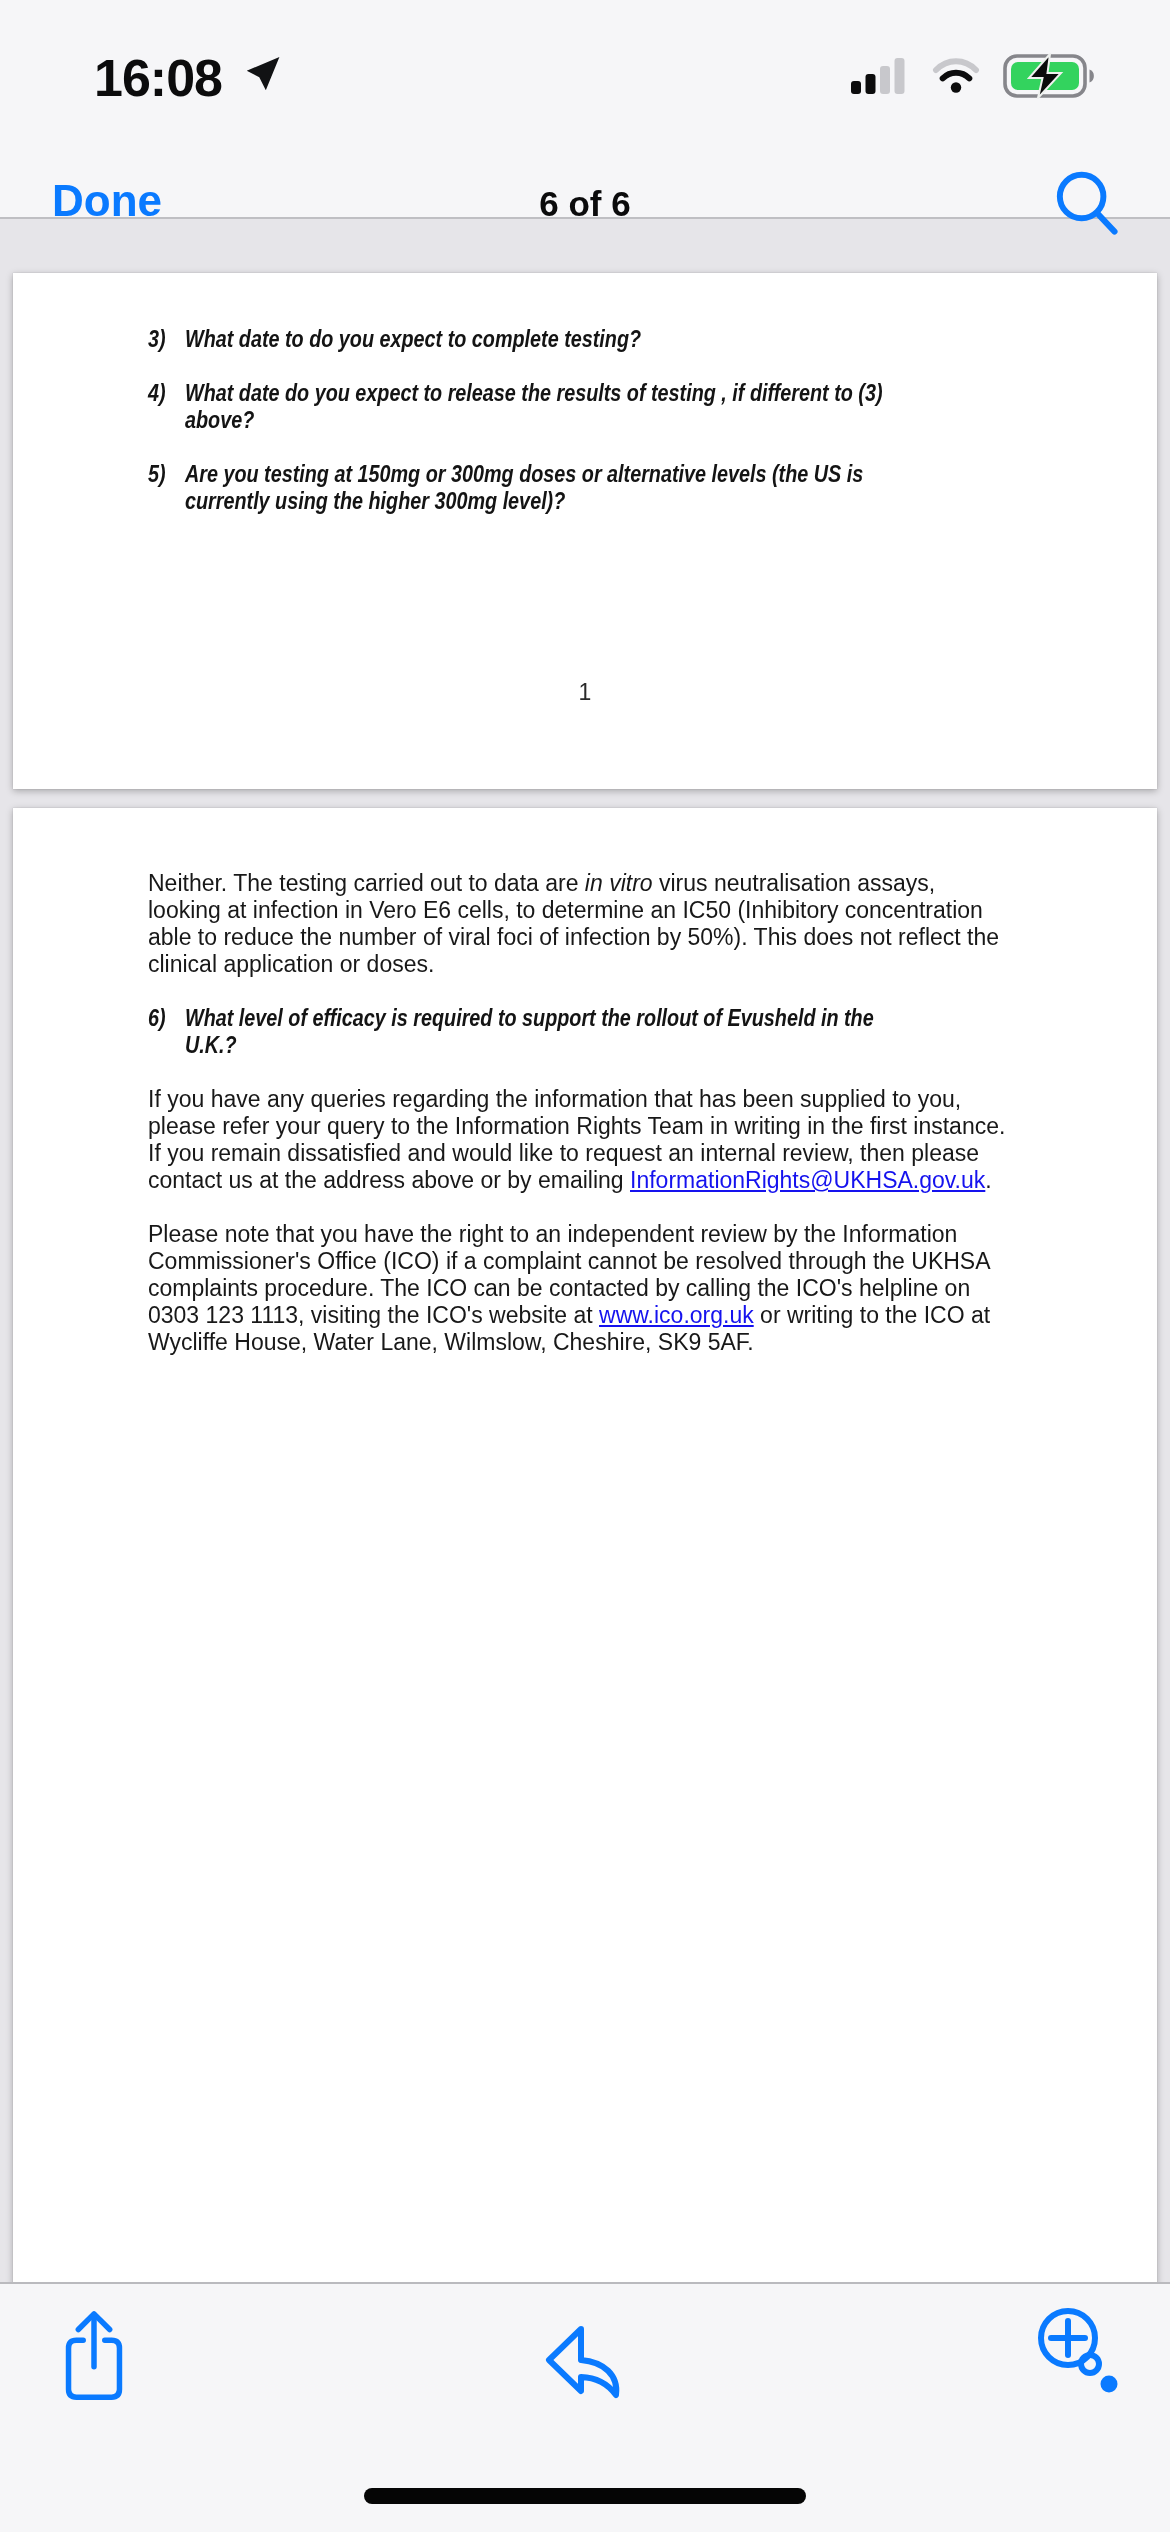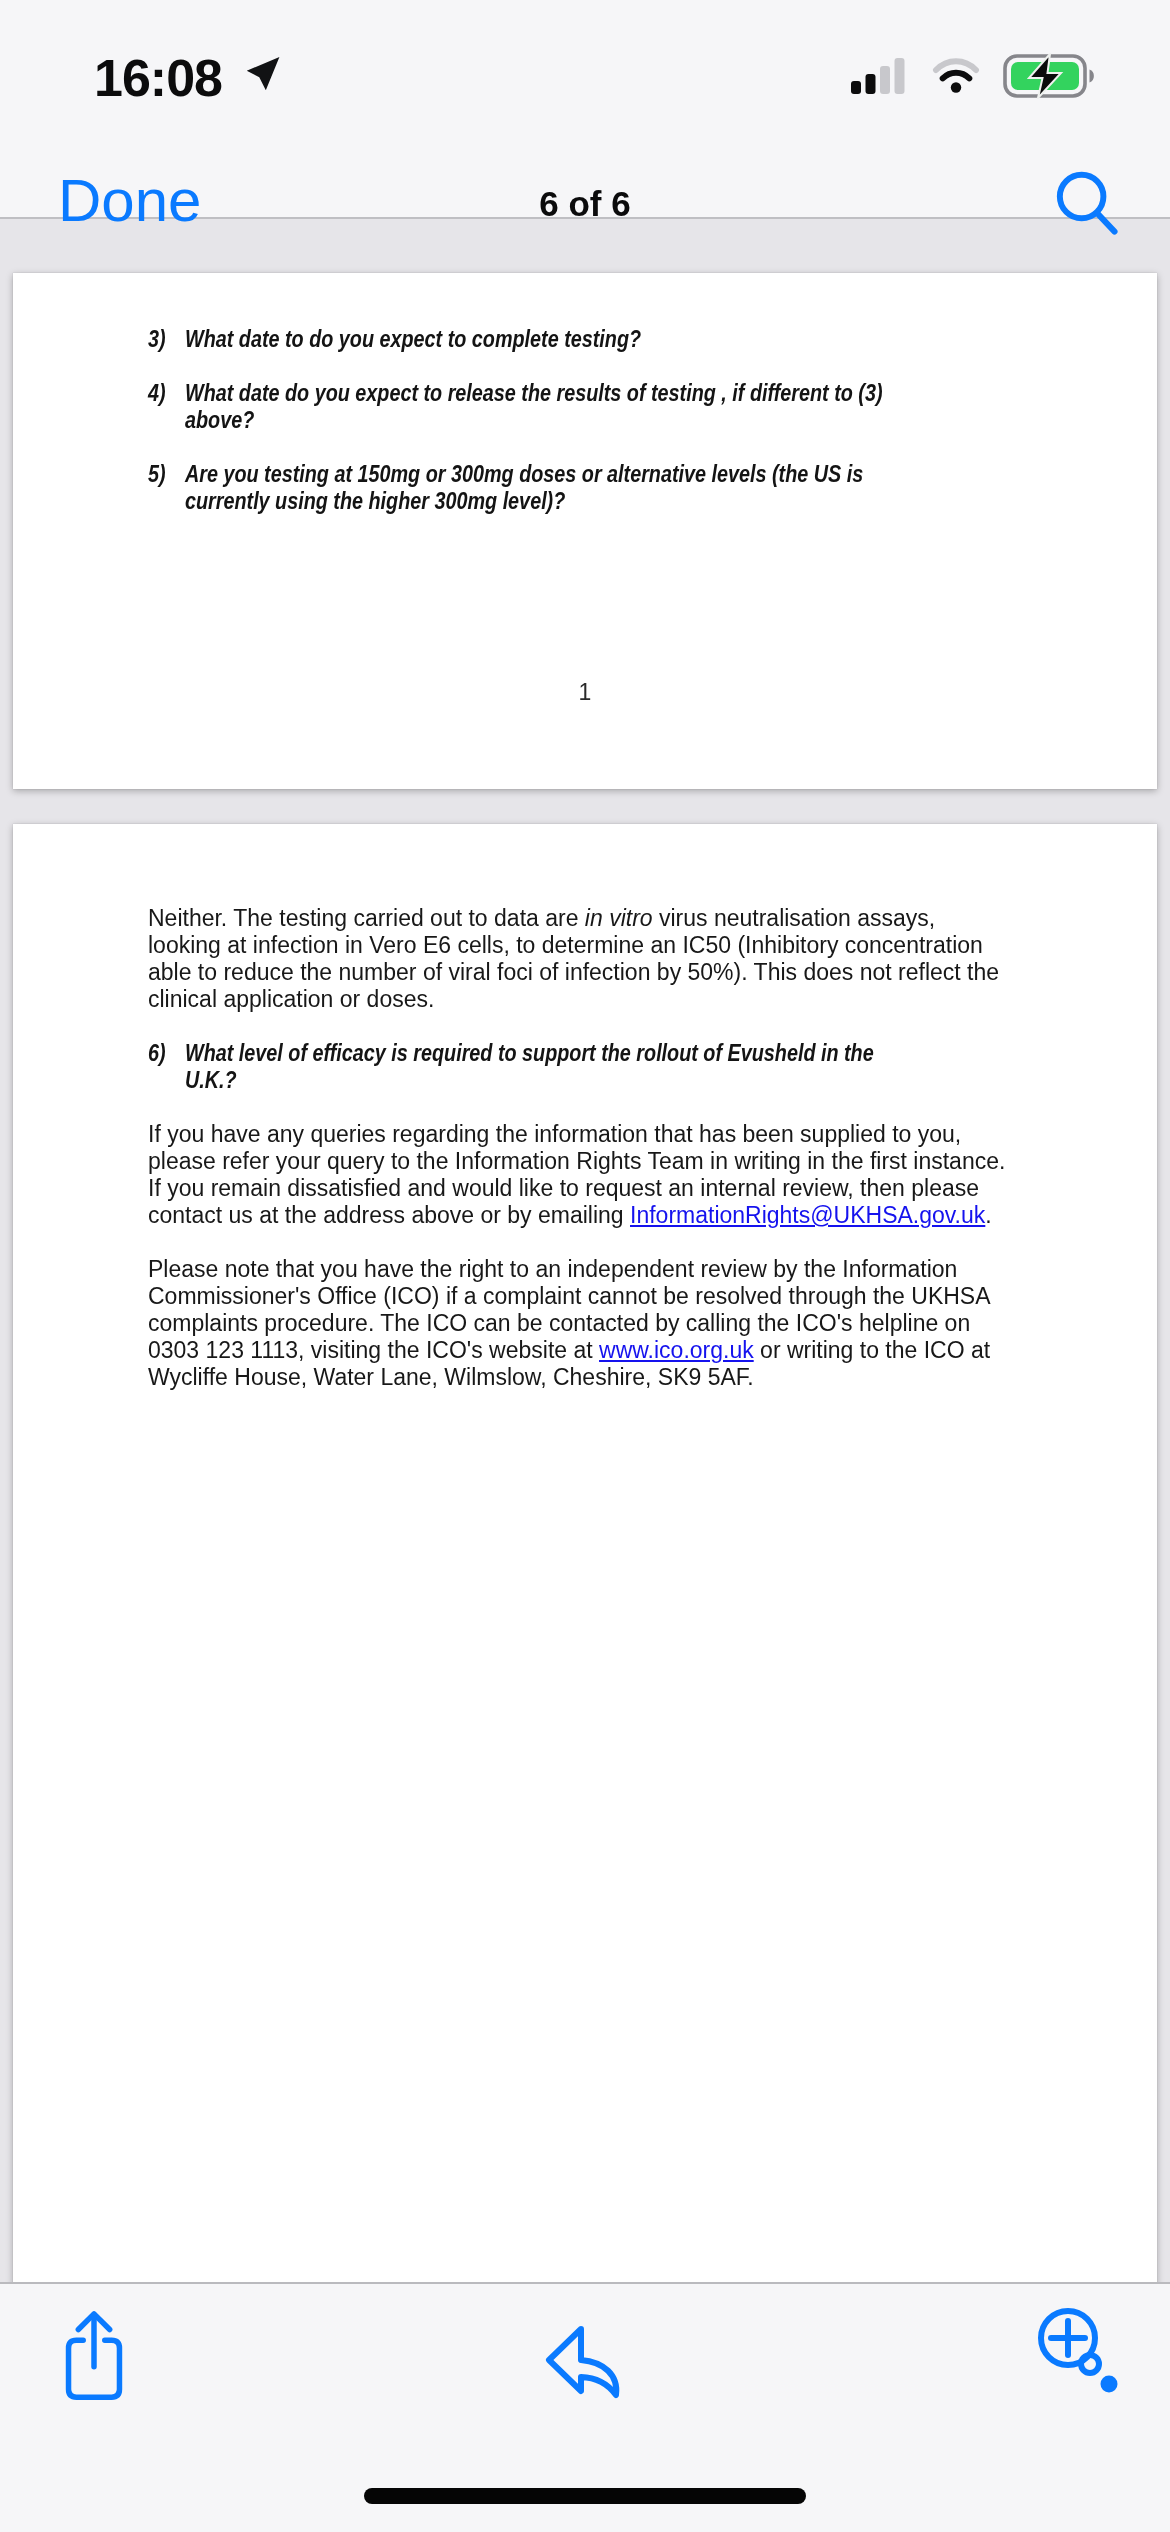--- a/index.html
+++ b/index.html
@@ -15,32 +15,32 @@
   .top-chrome { position:absolute; top:0; left:0; right:0; height:219px;
     background:var(--chrome); border-bottom:2px solid var(--hair); z-index:5; }
   .status-bar { position:absolute; top:0; left:0; right:0; height:150px; }
   .time { position:absolute; left:94px; top:48px; font-size:52px; font-weight:700;
     letter-spacing:-1px; color:#0C0C0D; }
   .loc-icon { position:absolute; left:243px; top:56px; }
   .status-right { position:absolute; left:851px; top:53px; height:46px;
     display:flex; align-items:center; gap:23px; }
 
   .nav-bar { position:absolute; top:150px; left:0; right:0; height:120px; }
-  .done-btn { position:absolute; left:58px; top:20px; font-size:60px; font-weight:400;
+  .done-btn { position:absolute; left:52px; top:20px; font-size:44px; font-weight:700;
     color:var(--accent); line-height:62px; }
   .nav-title { position:absolute; left:200px; right:200px; top:24px; text-align:center;
     font-size:35px; font-weight:700; color:#0B0B0C; line-height:60px; }
   .search-btn { position:absolute; right:48px; top:20px; width:68px; height:70px; }
 
   
   .doc-area { position:absolute; top:272px; left:0; right:0; height:2010px; background:#E6E5E9; }
   .page { position:absolute; left:13px; width:1144px; background:#FFFFFF;
     box-shadow:0 2px 7px rgba(0,0,0,0.28), 0 0 1px rgba(0,0,0,0.2); }
   .page-upper { top:1px; height:516px; padding:26px 10px 0 135px; }
-  .page-lower { top:552px; height:1592px; padding:81px 10px 0 135px; }
+  .page-lower { top:536px; height:1592px; padding:62px 10px 0 135px; }
 
   .doc-text { font-size:23px; line-height:27px; color:var(--doc-ink); }
   .para, .ans { margin:27px 0 0 0; white-space:pre; font-size:23px; line-height:27px; color:var(--doc-ink); }
   .first-block { margin-top:0; }
   .q { display:flex; margin:27px 0 0 0; font-weight:700; font-style:italic;
     transform:scaleX(0.86); transform-origin:0 50%; font-size:23px; line-height:27px; color:#141414; }
   .q-num { flex:0 0 43px; }
   .q-text { white-space:pre; }
   .page-num { position:absolute; left:0; right:0; top:406px; text-align:center;
     font-size:23px; color:#2A2A2A; }

